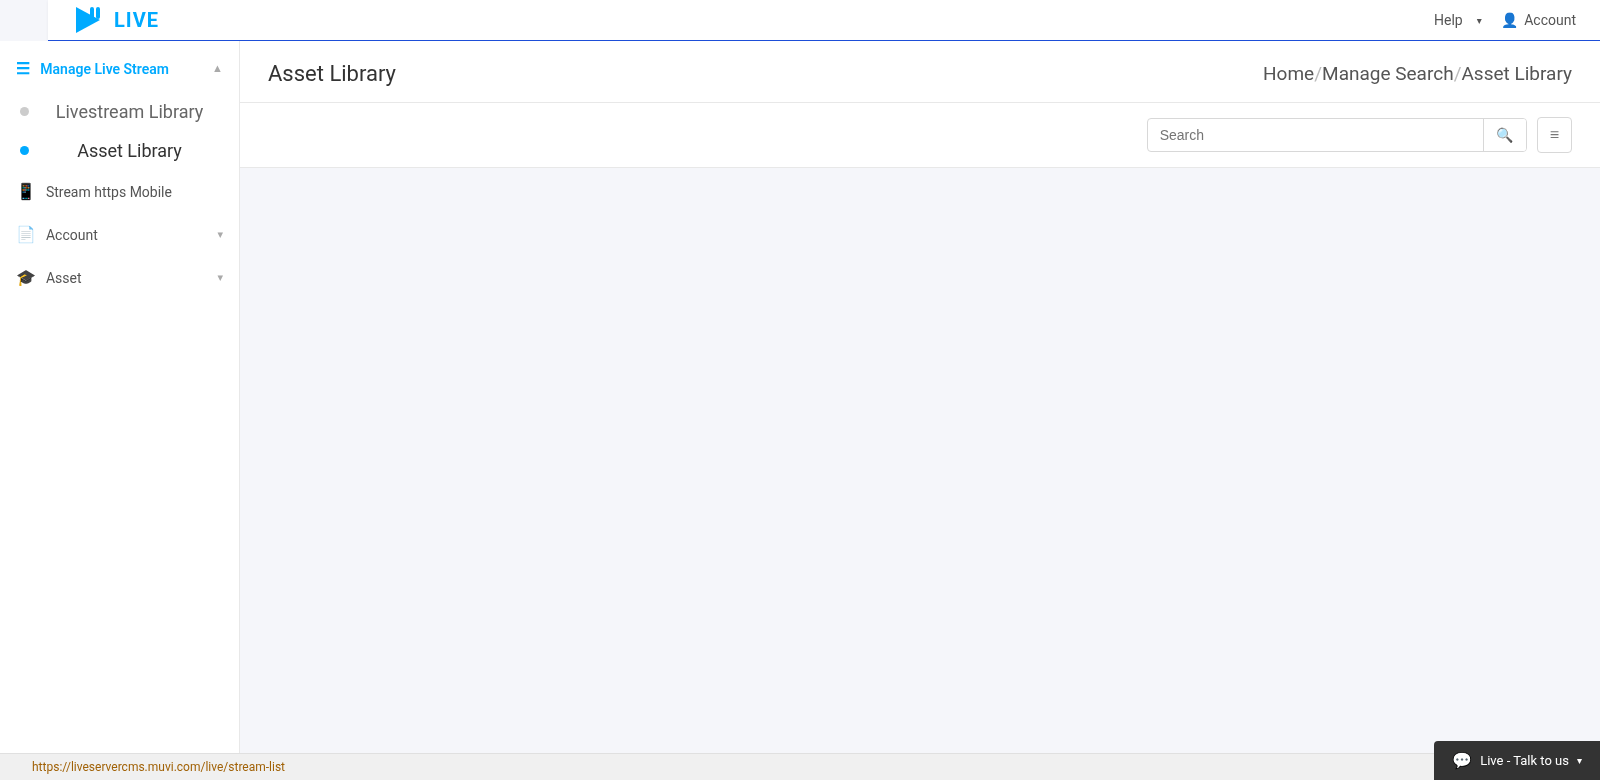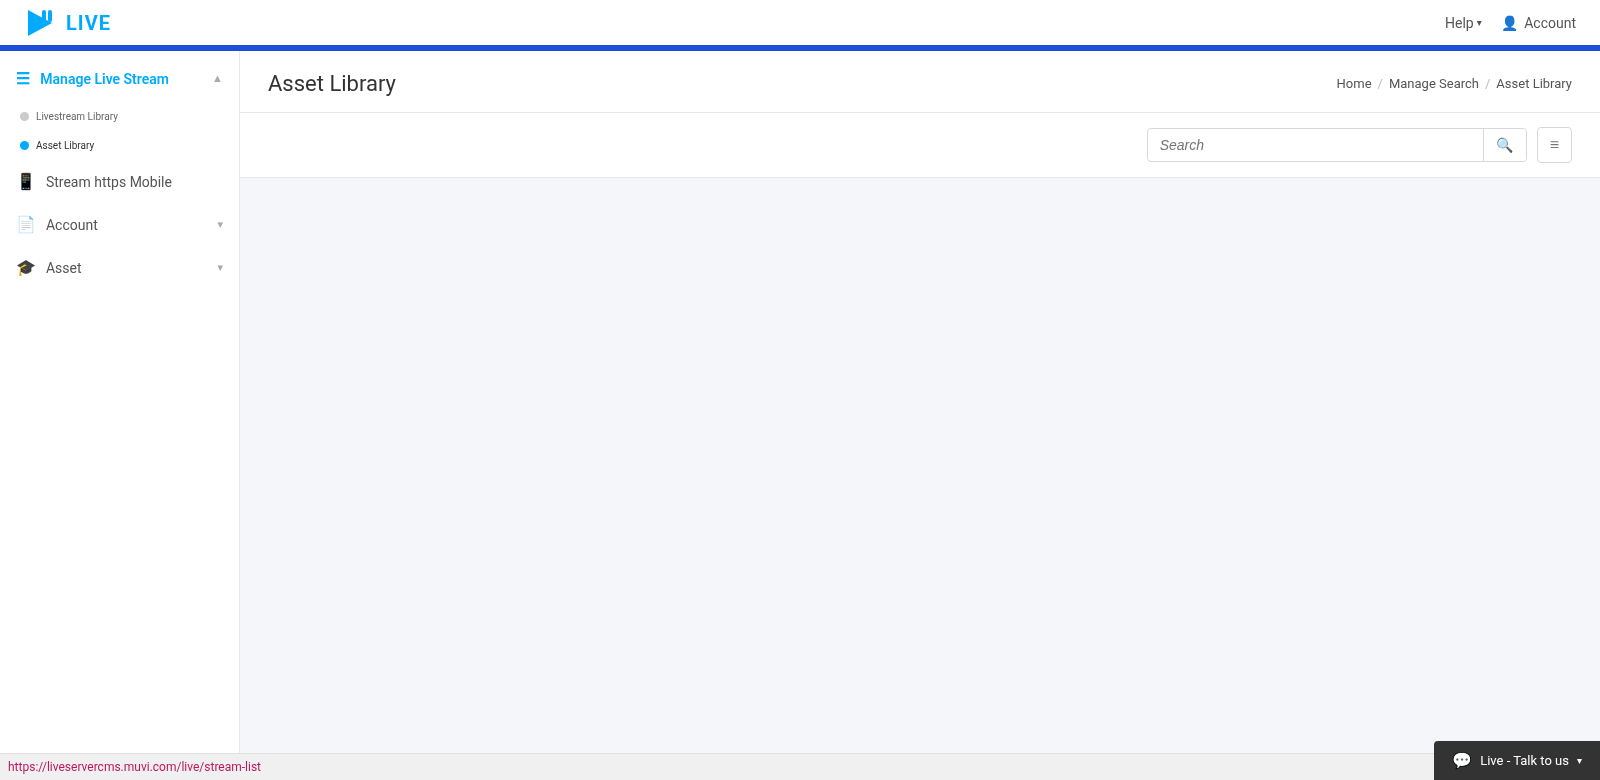--- a/index.html
+++ b/index.html
@@ -1,29 +1,30 @@
 <!DOCTYPE html>
 <html><head>
   <meta charset="utf-8">
   <style>
     * { margin: 0; padding: 0; box-sizing: border-box; }
     body { font-family: -apple-system, BlinkMacSystemFont, 'Segoe UI', Roboto, sans-serif; background: #f5f6fa; display: flex; flex-direction: column; height: 780px; overflow: hidden; }
 
     
     .top-nav {
       display: flex; align-items: center; justify-content: space-between;
-      background: #fff; height: 51px; padding: 0 24px;
-      border-bottom: 6px solid #1d4ed8; flex-shrink: 0;
+      background: #fff; height: 41px; padding: 0 24px;
+      border-bottom: 1px solid #1d4ed8; flex-shrink: 0;
       box-shadow: 0 1px 3px rgba(0,0,0,0.06);
+      margin-left: 48px;
     }
     .logo-area { display: flex; align-items: center; gap: 8px; }
     .logo-icon { width: 34px; height: 34px; }
     .logo-text { font-size: 20px; font-weight: 700; color: #00aaff; letter-spacing: 1px; }
     .nav-right { display: flex; align-items: center; gap: 20px; }
-    .help-btn { font-size: 14px; color: #555; cursor: pointer; display: flex; align-items: center; gap: 3px; }
+    .help-btn { font-size: 14px; color: #555; cursor: pointer; display: flex; align-items: center; gap: 14px; }
     .help-btn .chevron { font-size: 10px; }
     .account-btn { font-size: 14px; color: #555; cursor: pointer; display: flex; align-items: center; gap: 5px; }
 
     
     .layout { display: flex; flex: 1; overflow: hidden; }
 
     
     .sidebar {
       width: 240px; background: #fff; border-right: 1px solid #e8e8e8;
       display: flex; flex-direction: column; flex-shrink: 0; overflow-y: auto;
@@ -34,22 +35,23 @@
     }
     .sidebar-section-title {
       display: flex; align-items: center; gap: 10px;
       font-size: 14px; font-weight: 600; color: #00aaff;
     }
     .sidebar-section-title .icon { color: #00aaff; font-size: 16px; }
     .sidebar-chevron { color: #aaa; font-size: 11px; }
 
     .sidebar-sub-item {
       display: flex; align-items: center; gap: 10px;
-      padding: 9px 16px 9px 36px; cursor: pointer; font-size: 10px; color: #666;
+      padding: 9px 16px 9px 36px; cursor: pointer; font-size: 18px; color: #666;
       position: relative;
+      justify-content: center;
     }
     .sidebar-sub-item.active { color: #333; }
     .sidebar-sub-item .dot {
       width: 9px; height: 9px; border-radius: 50%; background: #ccc;
       flex-shrink: 0; position: absolute; left: 20px;
     }
     .sidebar-sub-item .dot.active-dot { background: #00aaff; }
 
     .sidebar-main-item {
       display: flex; align-items: center; justify-content: space-between;
@@ -60,54 +62,54 @@
 
     
     .main-content { flex: 1; display: flex; flex-direction: column; overflow: hidden; background: #f5f6fa; }
 
     .content-header {
       background: #fff; padding: 20px 28px 0 28px;
       border-bottom: 1px solid #e8e8e8;
     }
     .page-title-area { display: flex; align-items: center; justify-content: space-between; padding-bottom: 16px; }
     .page-title { font-size: 22px; font-weight: 400; color: #333; }
-    .breadcrumb { display: flex; align-items: center; gap: 6px; font-size: 13px; color: #888; }
+    .breadcrumb { display: flex; align-items: center; font-size: 19px; color: #888; }
     .breadcrumb a { color: #555; text-decoration: none; }
     .breadcrumb .sep { color: #bbb; }
     .breadcrumb .current { color: #555; }
 
     .content-toolbar {
       background: #fff; padding: 14px 28px; display: flex; align-items: center;
       justify-content: flex-end; gap: 10px;
       border-bottom: 1px solid #e8e8e8;
     }
     .search-box {
       display: flex; align-items: center;
       border: 1px solid #d8d8d8; border-radius: 4px; background: #fff;
       overflow: hidden; width: 380px;
     }
     .search-input {
       border: none; outline: none; padding: 8px 12px; font-size: 14px;
-      color: #1d4ed8; flex: 1; background: transparent; font-style: italic;
+      color: #1d4ed8; flex: 1; background: transparent;
     }
     .search-btn {
       background: #fff; border: none; border-left: 1px solid #d8d8d8;
       padding: 8px 12px; cursor: pointer; color: #777; font-size: 14px;
     }
     .sort-btn {
       border: 1px solid #d8d8d8; border-radius: 4px; background: #fff;
       padding: 8px 12px; cursor: pointer; color: #777; font-size: 16px;
     }
 
     .content-body { flex: 1; padding: 24px 28px; overflow-y: auto; }
 
     
     .bottom-bar {
-      background: #f0f0f0; padding: 6px 8px;
-      font-size: 12px; color: #be185d; flex-shrink: 0;
+      background: #f0f0f0; padding: 6px 32px;
+      font-size: 12px; color: #a16207; flex-shrink: 0;
       border-top: 1px solid #e0e0e0;
     }
 
     
     .chat-widget {
       position: fixed; bottom: 0; right: 0;
       background: #333; color: #fff; padding: 10px 18px;
       font-size: 13px; display: flex; align-items: center; gap: 8px;
       cursor: pointer; border-top-left-radius: 4px;
     }

